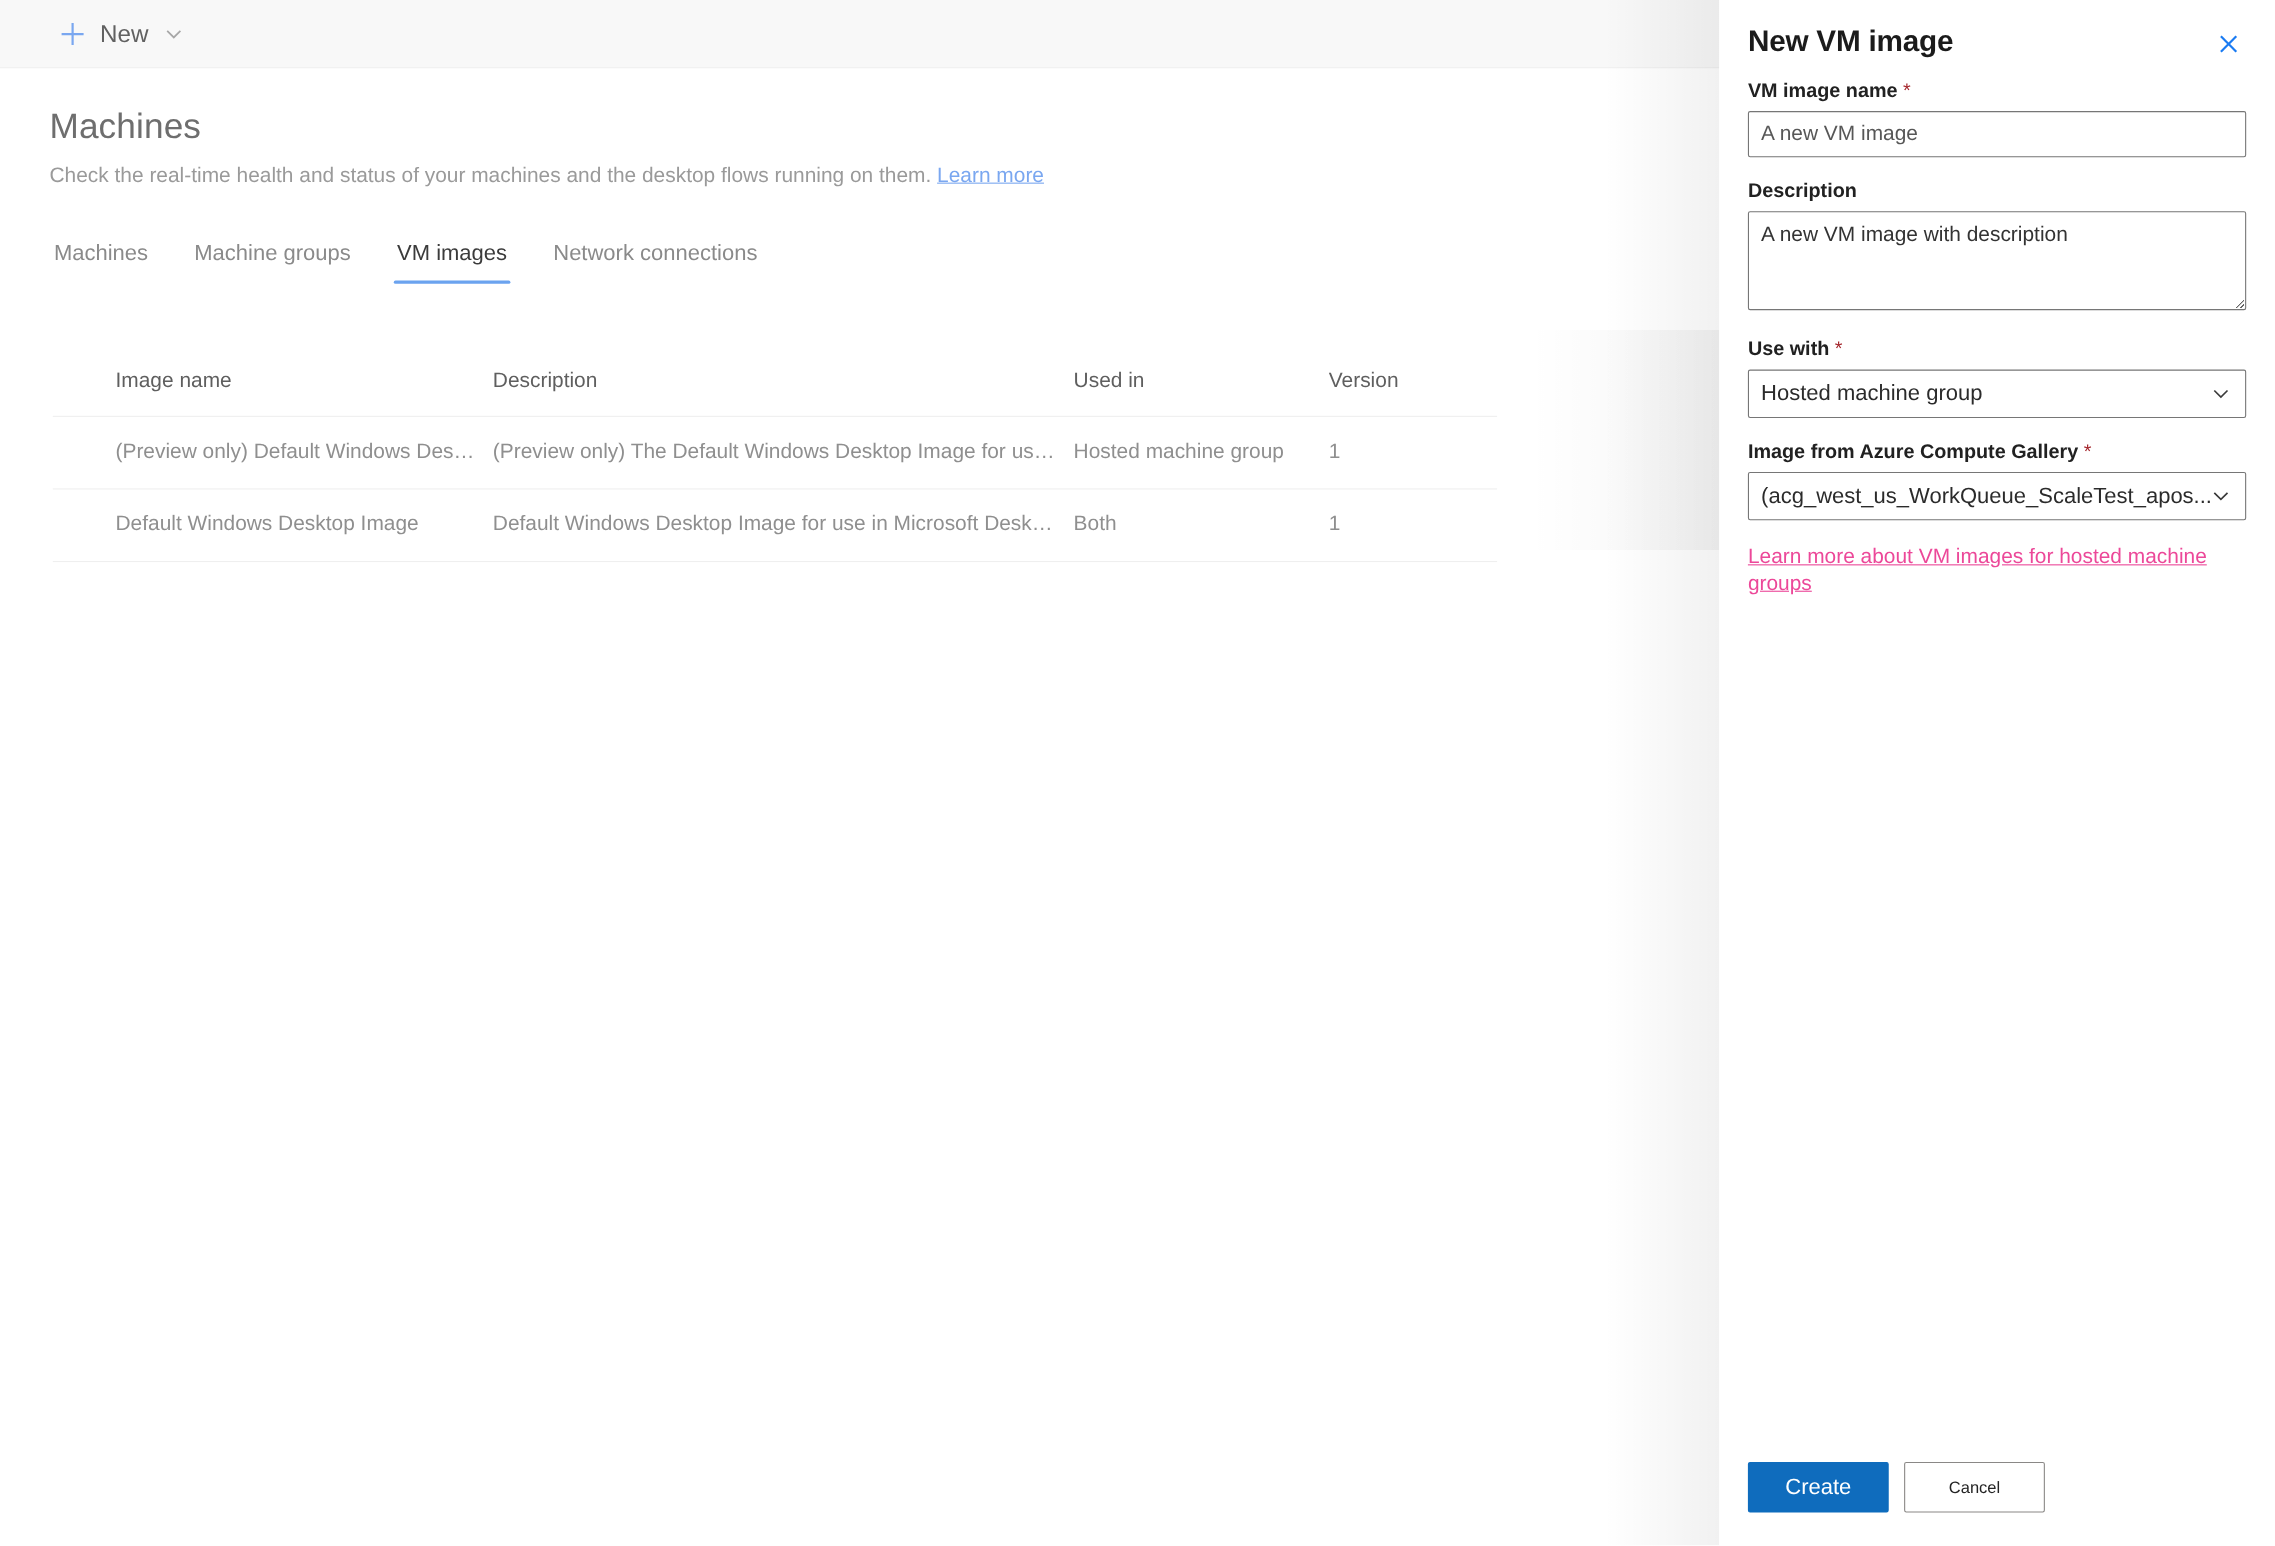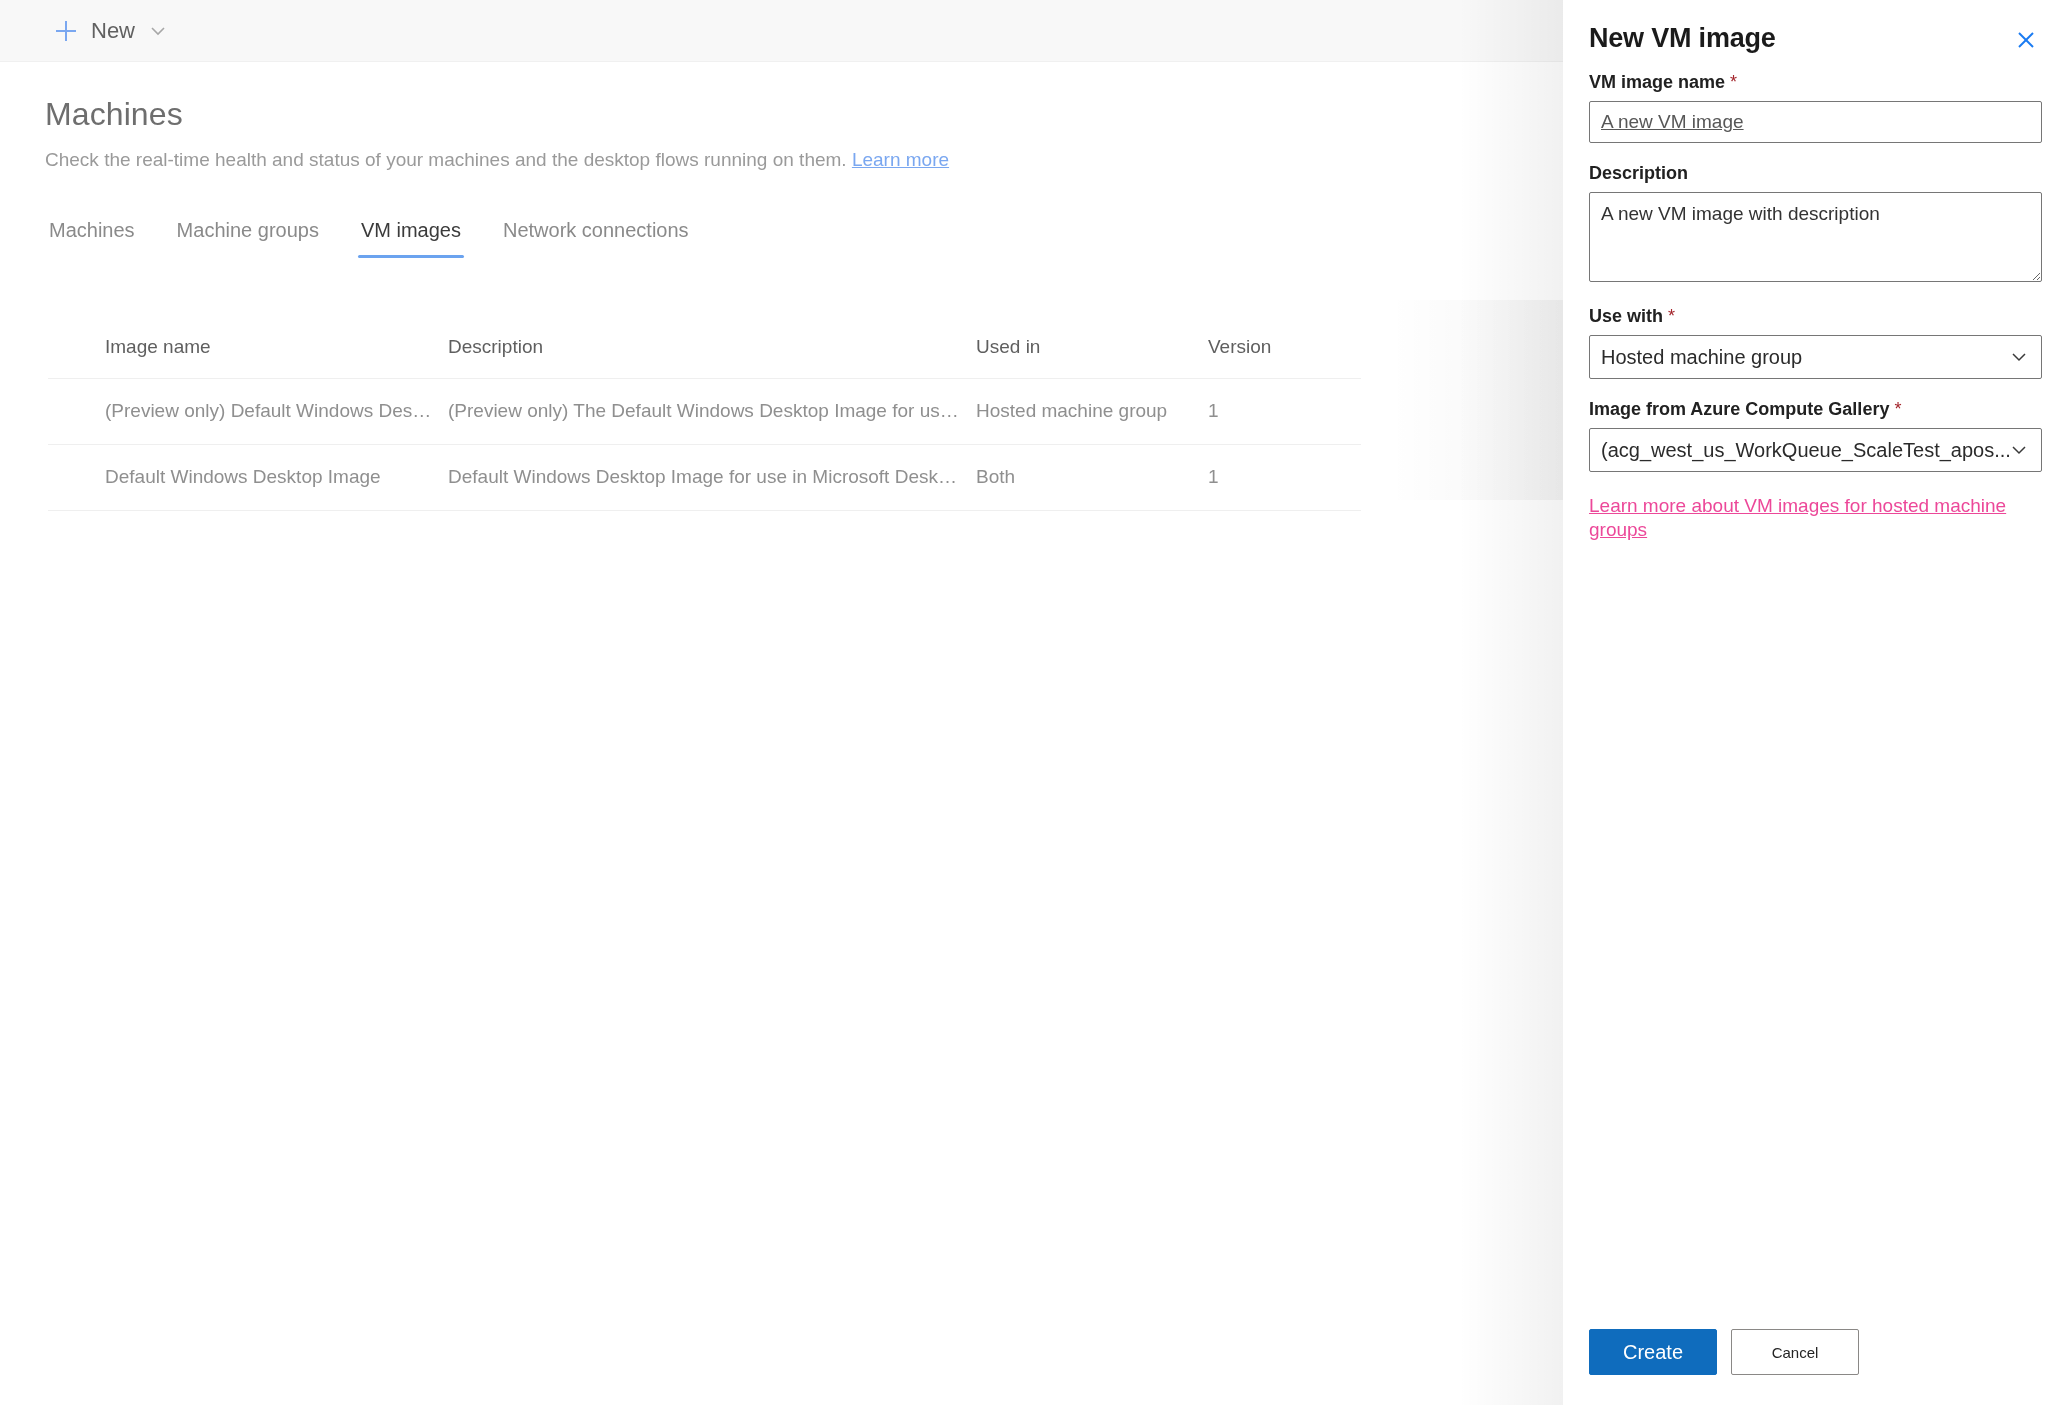--- a/index.html
+++ b/index.html
@@ -98,21 +98,21 @@
   }
 
   
   #side-panel {
     position: absolute; right: 0; top: 0; width: 505px; height: 1405px;
     background: #ffffff;
     display: flex; flex-direction: column;
   }
   #panel-header {
     position: relative; padding: 22px 26px 0 26px;
-    display: flex; align-items: center; justify-content: space-between;
+    display: flex; align-items: flex-start; justify-content: space-between;
   }
   #panel-title {
     margin: 0; font-size: 27px; font-weight: bold; color: #1b1b1b; letter-spacing: -0.2px;
   }
   #panel-close-button {
     background: none; border: none; cursor: pointer; padding: 2px 4px; line-height: 0;
     margin-top: 4px;
   }
 
   #panel-body { padding: 18px 26px 0 26px; flex: 1 1 auto; overflow: hidden; }
@@ -123,21 +123,20 @@
     margin-bottom: 8px;
   }
   .required-asterisk { color: #a4262c; font-weight: normal; }
 
   .text-input {
     width: 100%; height: 42px;
     border: 1px solid #767676; border-radius: 2px;
     padding: 0 11px; font-size: 19px; color: #575757;
     font-family: "Liberation Sans", sans-serif; background: #fff;
     outline: none;
-    text-decoration: underline;
   }
   .text-input::placeholder { color: #6d6d6d; }
 
   .textarea-input {
     width: 100%; height: 90px;
     border: 1px solid #767676; border-radius: 2px;
     padding: 9px 11px; font-size: 19px; color: #333333;
     font-family: "Liberation Sans", sans-serif; background: #fff;
     outline: none; resize: vertical; line-height: 1.3;
   }

